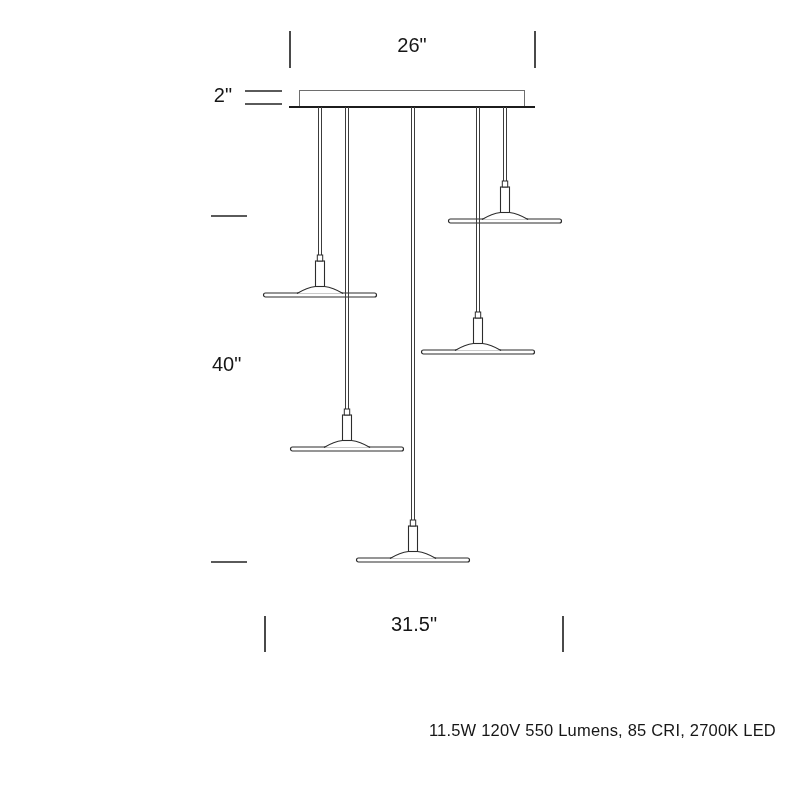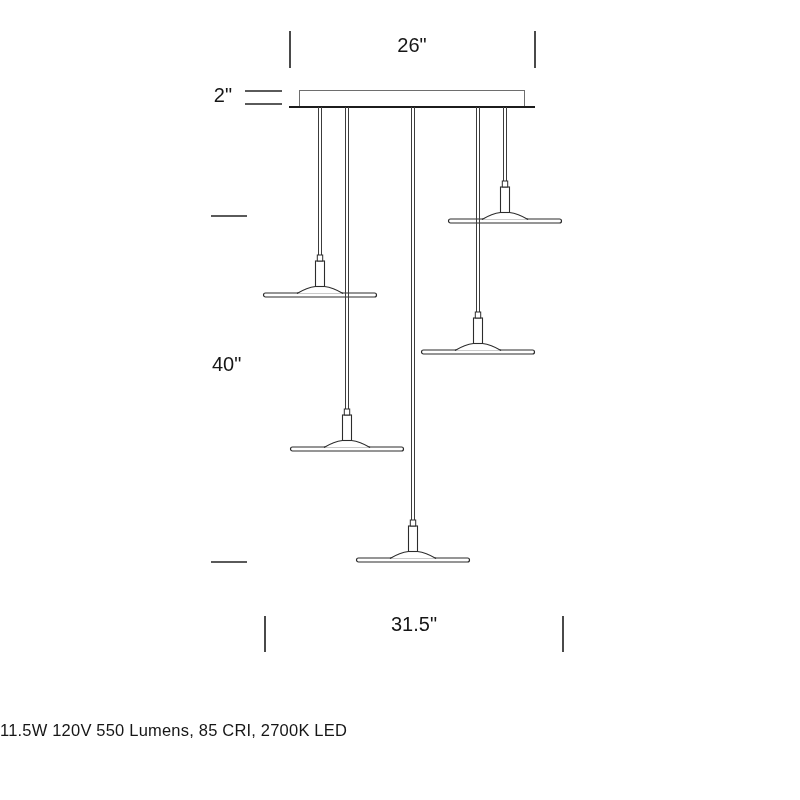--- a/index.html
+++ b/index.html
@@ -19,21 +19,21 @@
     border:1.4px solid #6e6e6e;border-bottom:none;background:#fff;box-sizing:border-box;
   }
   .canopy-base{position:absolute;left:289px;top:106px;width:246px;height:2.4px;background:#1c1c1c;}
   
   .cord{
     position:absolute;width:4px;box-sizing:border-box;background:transparent;
     border-left:1.2px solid #3c3c3c;border-right:1.2px solid #3c3c3c;
   }
   .pendant-head{position:absolute;width:116px;height:44px;}
   .spec-text{
-    position:absolute;left:0;top:721px;width:776px;text-align:left;
+    position:absolute;left:0;top:721px;width:776px;text-align:right;
     font-size:16.5px;letter-spacing:0.2px;color:#161616;white-space:nowrap;
   }
 </style>
 </head>
 <body>
 
 <div class="vtick" style="left:289px;top:31px;height:37px"></div>
 <div class="vtick" style="left:534px;top:31px;height:37px"></div>
 <div class="dim-label center" style="left:289px;top:34px;width:246px">26"</div>
 

